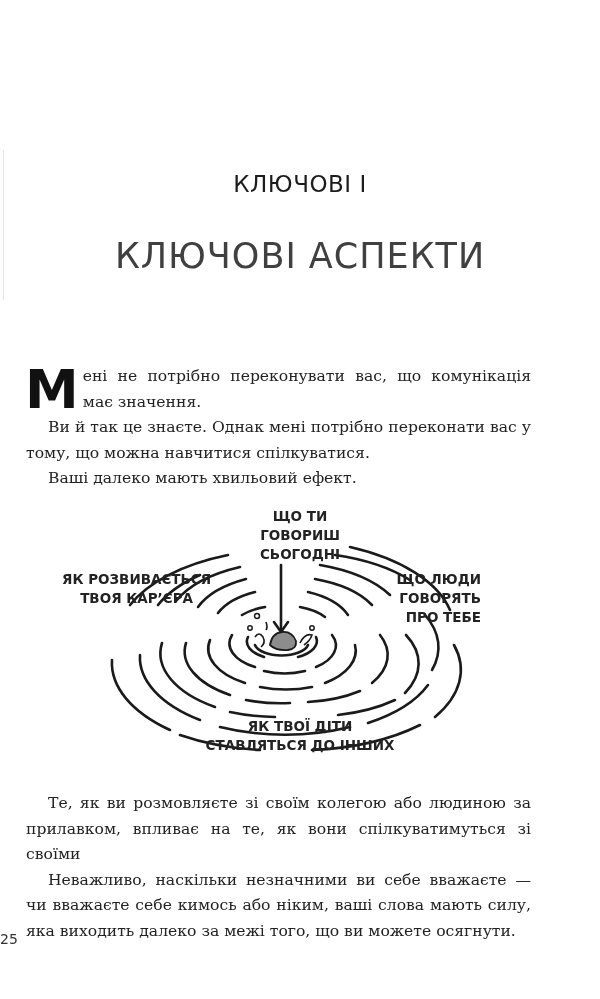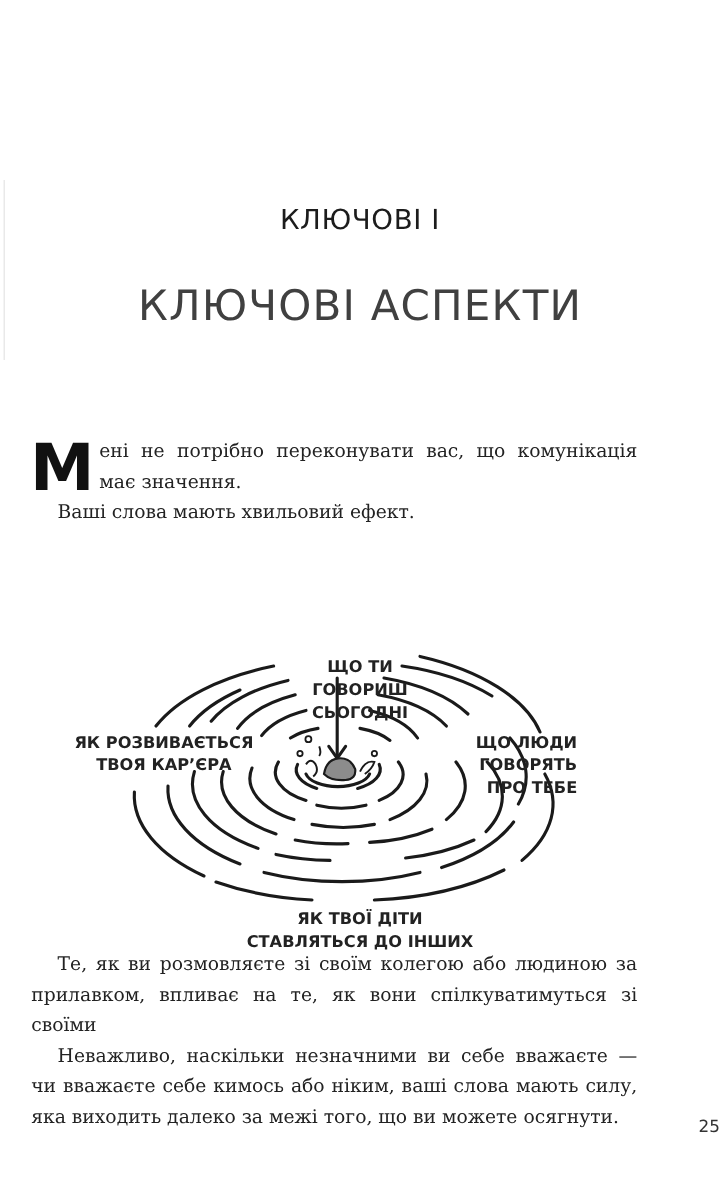--- a/index.html
+++ b/index.html
@@ -32,42 +32,43 @@
   .para.first { text-indent: 0; }
   .dropcap {
     float: left; font-family: "DejaVu Sans", sans-serif; font-weight: bold;
     font-size: 54px; line-height: 46px; margin: 3px 4px 0 -1px; color: #111;
   }
   .diagram {
     position: absolute; left: 50px; top: 495px; width: 500px; height: 280px;
   }
   .dlabel {
     position: absolute; font-family: "DejaVu Sans", sans-serif; font-weight: bold;
-    font-size: 13.5px; line-height: 19px; color: #222; white-space: nowrap; margin-top: 40px;
+    font-size: 13.5px; line-height: 19px; color: #222; white-space: nowrap;
   }
   .lbl-top { left: 190px; top: 12px; width: 120px; text-align: center; }
   .lbl-left { left: 12px; top: 75px; text-align: center; }
   .lbl-right { left: 345px; top: 75px; width: 86px; text-align: right; }
   .lbl-bottom { left: 130px; top: 222px; width: 240px; text-align: center; }
   .page-number {
-    position: absolute; top: 931px; left: 0; width: 600px; text-align: right;
+    position: absolute; top: 931px; left: 0; width: 600px; text-align: left;
     font-family: "DejaVu Sans", sans-serif; font-size: 14px; color: #333;
   }
 </style>
 </head>
 <body>
 
 <div class="edge-line"></div>
 
 <div class="part-label">КЛЮЧОВІ I</div>
 <div class="part-title">КЛЮЧОВІ АСПЕКТИ</div>
 
 <div class="body-text p1">
   <p class="para first"><span class="dropcap">М</span><span>ені не потрібно переконувати вас, що комунікація має значення.</span></p>
-  <p class="para">Ваші слова мають хвильовий ефект.</p>
+  <p class="para">Ви й так це знаєте. Однак мені потрібно переконати вас у тому, що можна навчитися спілкуватися.</p>
+  <p class="para">Ваші далеко мають хвильовий ефект.</p>
 </div>
 
 <div class="diagram">
   <svg width="500" height="280" viewBox="0 0 500 280" style="position:absolute;left:0;top:0">
     <g fill="none" stroke="#1a1a1a" stroke-width="2.6" stroke-linecap="round">
 
       <line x1="231" y1="70" x2="231" y2="135"></line>
       <polyline points="224,127 231,137 238,127"></polyline>
 
       <path d="M205,150 A27,13 0 0 0 258,150"></path>

